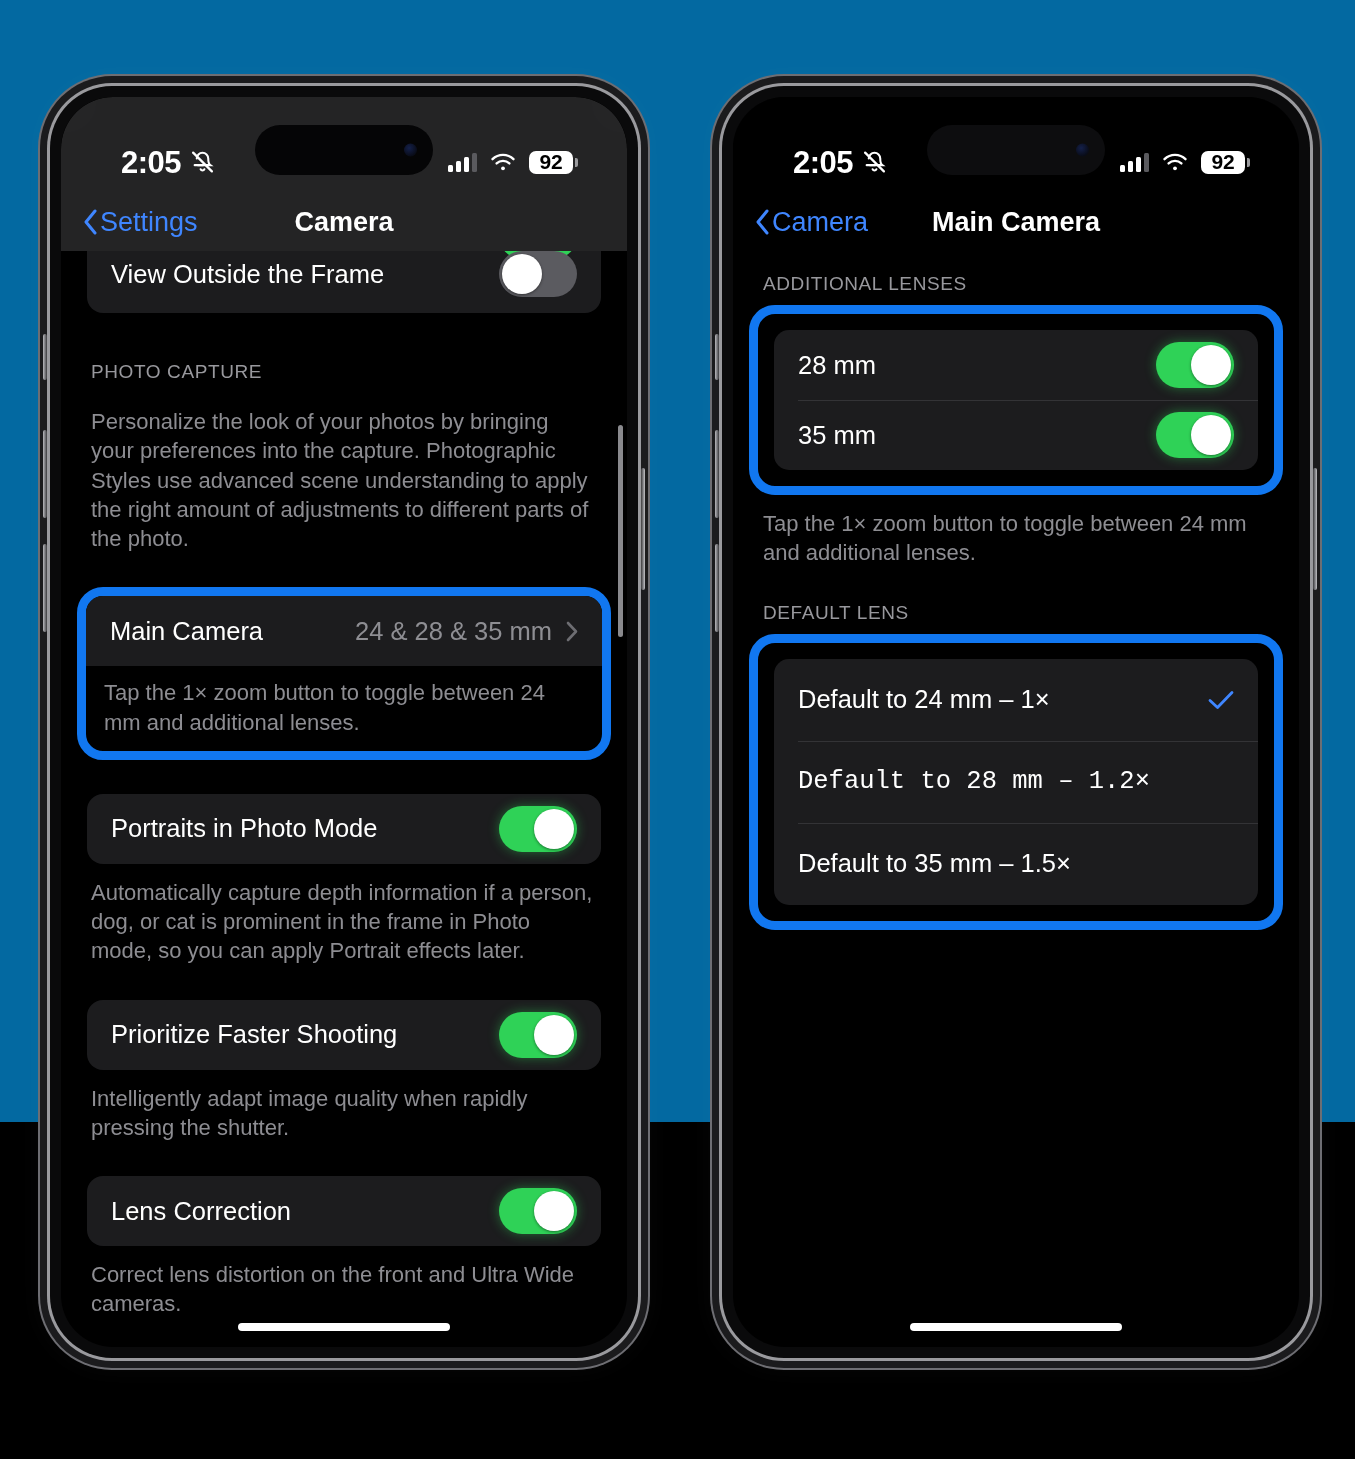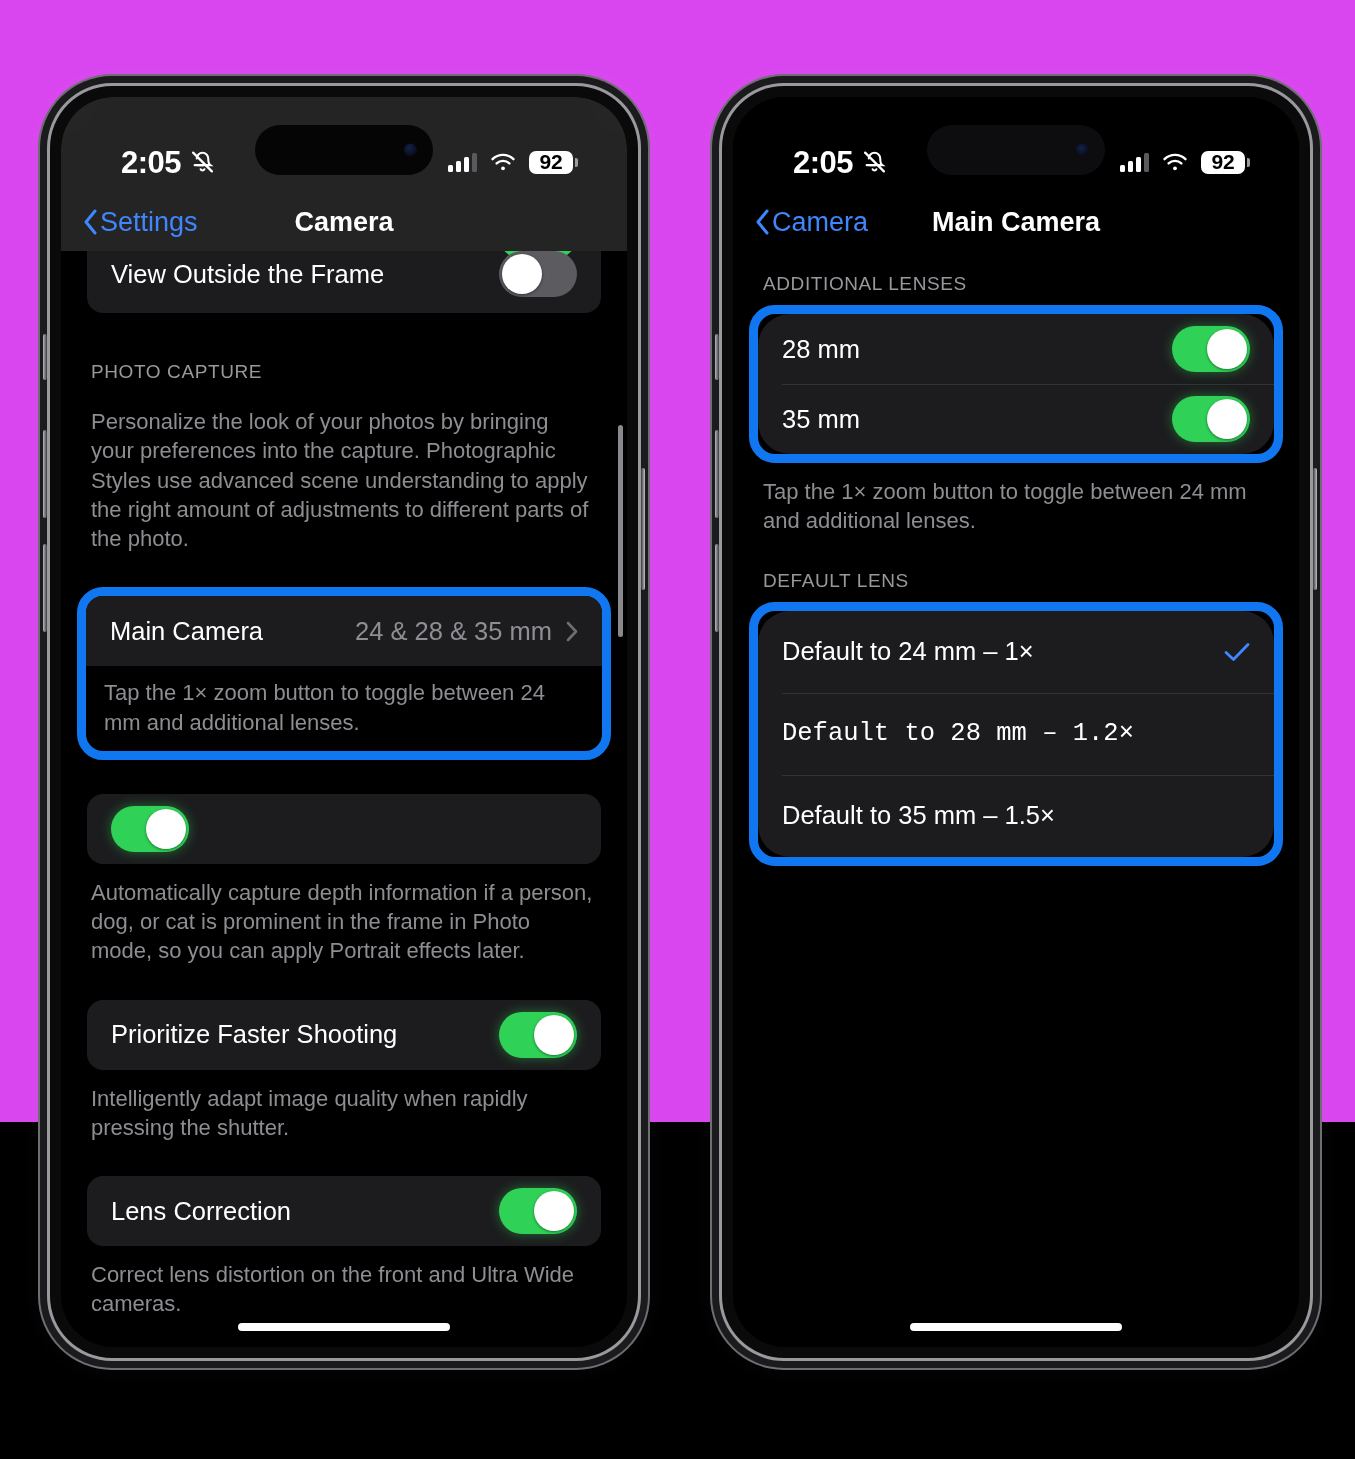--- a/index.html
+++ b/index.html
@@ -5,21 +5,21 @@
   * { box-sizing: border-box; margin: 0; padding: 0; }
   html, body {
     width: 1355px; height: 1459px;
     background: #000;
     font-family: "Liberation Sans", sans-serif;
     overflow: hidden;
   }
   .stage {
     position: relative;
     width: 1355px; height: 1122px;
-    background: #d946ef;
+    background: #0369a1;
   }
 
   
   .phone {
     position: absolute;
     border-radius: 62px;
     background: #0a0a0b;
     box-shadow:
       0 0 0 3px #9a9a9e,
       0 0 0 10px #1b1b1d,
@@ -194,21 +194,21 @@
   .toggle.on .knob  { right: 3px; }
   .toggle.off .knob { left: 3px; }
 
   
   .hl {
     border: 9px solid #1177f0;
     border-radius: 26px;
     padding: 0;
     margin: 0 16px;
   }
-  .hl .group { margin: 0; border-radius: 32px; }
+  .hl .group { margin: 16px; border-radius: 15px; }
   .hl-block {
     border: 9px solid #1177f0;
     border-radius: 26px;
     margin: 0 16px;
     background: #000;
   }
   .hl-block .group { margin: 0; border-radius: 17px 17px 0 0; }
   .hl-block .footnote { padding: 12px 18px 14px 18px; }
 
   .spacer-sm { height: 22px; }
@@ -326,20 +326,21 @@
               </svg>
             </div>
           </div>
           <div class="footnote">Tap the 1× zoom button to toggle between 24 mm and additional lenses.</div>
         </div>
 
         <div class="spacer-md"></div>
 
         <div class="group">
           <div class="row">
+            <span class="row-label">Portraits in Photo Mode</span>
             <span class="toggle on">
                 <span class="knob"></span>
               </span>
           </div>
         </div>
         <div class="footnote">Automatically capture depth information if a person, dog, or cat is prominent in the frame in Photo mode, so you can apply Portrait effects later.</div>
 
         <div class="spacer-md"></div>
 
         <div class="group">

